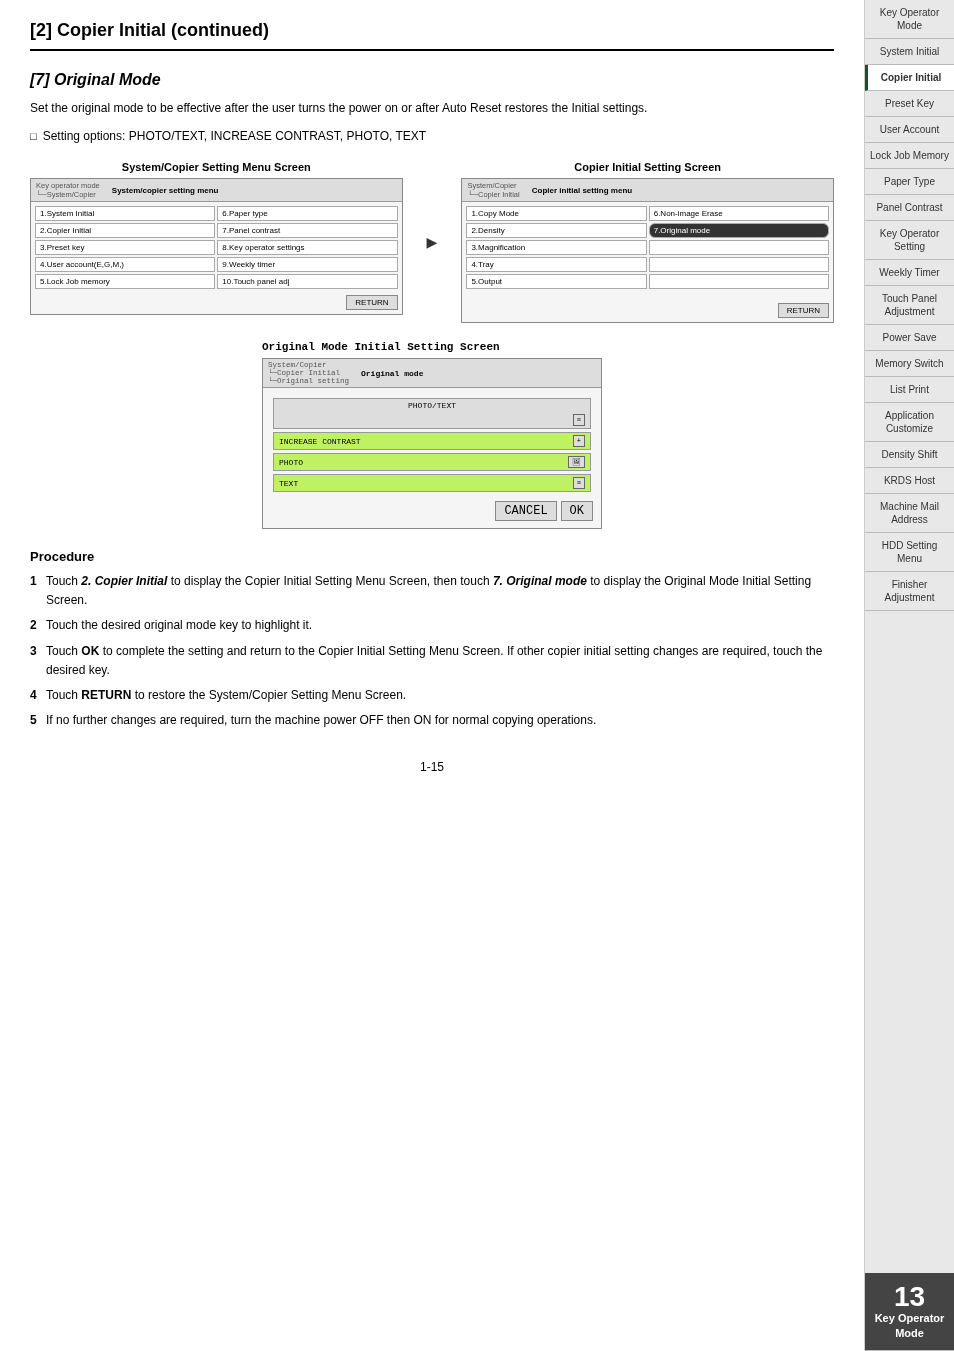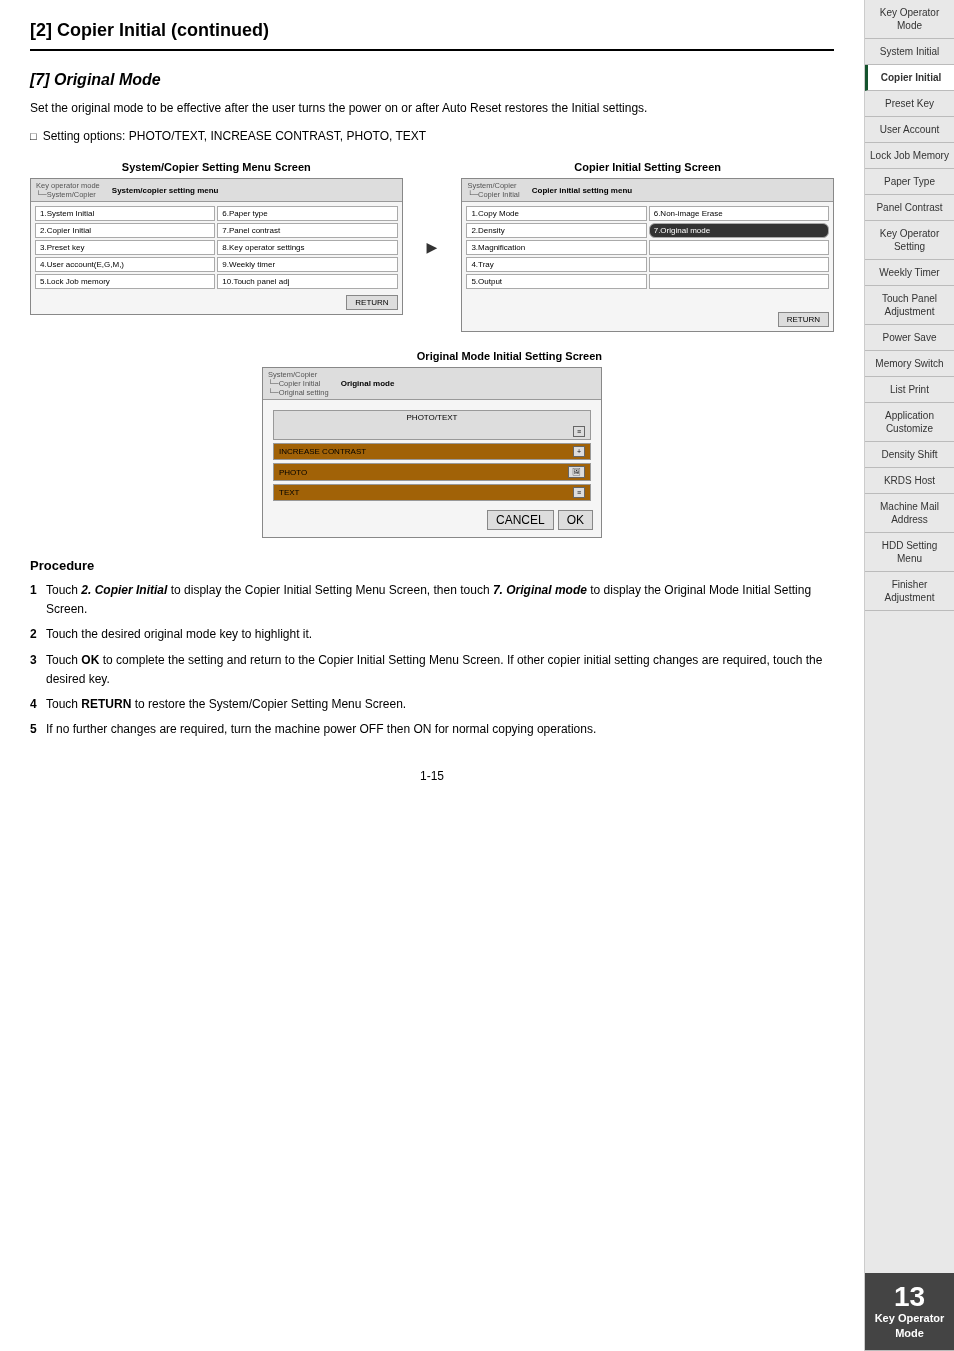--- a/index.html
+++ b/index.html
@@ -195,21 +195,21 @@
       justify-content: center;
       padding: 0 4px;
       align-self: center;
     }
 
     
     .copier-menu-grid {
       display: grid;
       grid-template-columns: 1fr 1fr;
       gap: 2px;
-      margin-bottom: 21px;
+      margin-bottom: 12px;
     }
 
     
     .original-mode-screen {
       border: 1px solid #888;
       background: #f5f5f5;
       font-size: 9px;
     }
 
     .mode-options {
@@ -217,21 +217,21 @@
       display: flex;
       flex-direction: column;
       gap: 3px;
     }
 
     .mode-option-row {
       display: flex;
       align-items: center;
       gap: 4px;
       border: 1px solid #999;
-      background: #a16207;
+      background: #bef264;
       padding: 2px 5px;
       font-size: 8px;
     }
 
     .mode-option-row.selected {
       background: #ddd;
       flex-direction: column;
     }
 
     .mode-buttons {
@@ -295,23 +295,24 @@
     .second-screens-row {
       display: flex;
       justify-content: center;
       margin-top: 10px;
       margin-bottom: 10px;
     }
 
     .second-screen-wrap {
       display: flex;
       flex-direction: column;
-      align-items: flex-end;
+      align-items: flex-start;
       max-width: 340px;
       width: 100%;
+      font-family: Liberation Mono, monospace;
     }
 
     .ui-screen-wide {
       width: 100%;
     }
   </style>
 </head>
 <body>
 
 <div class="sidebar">

